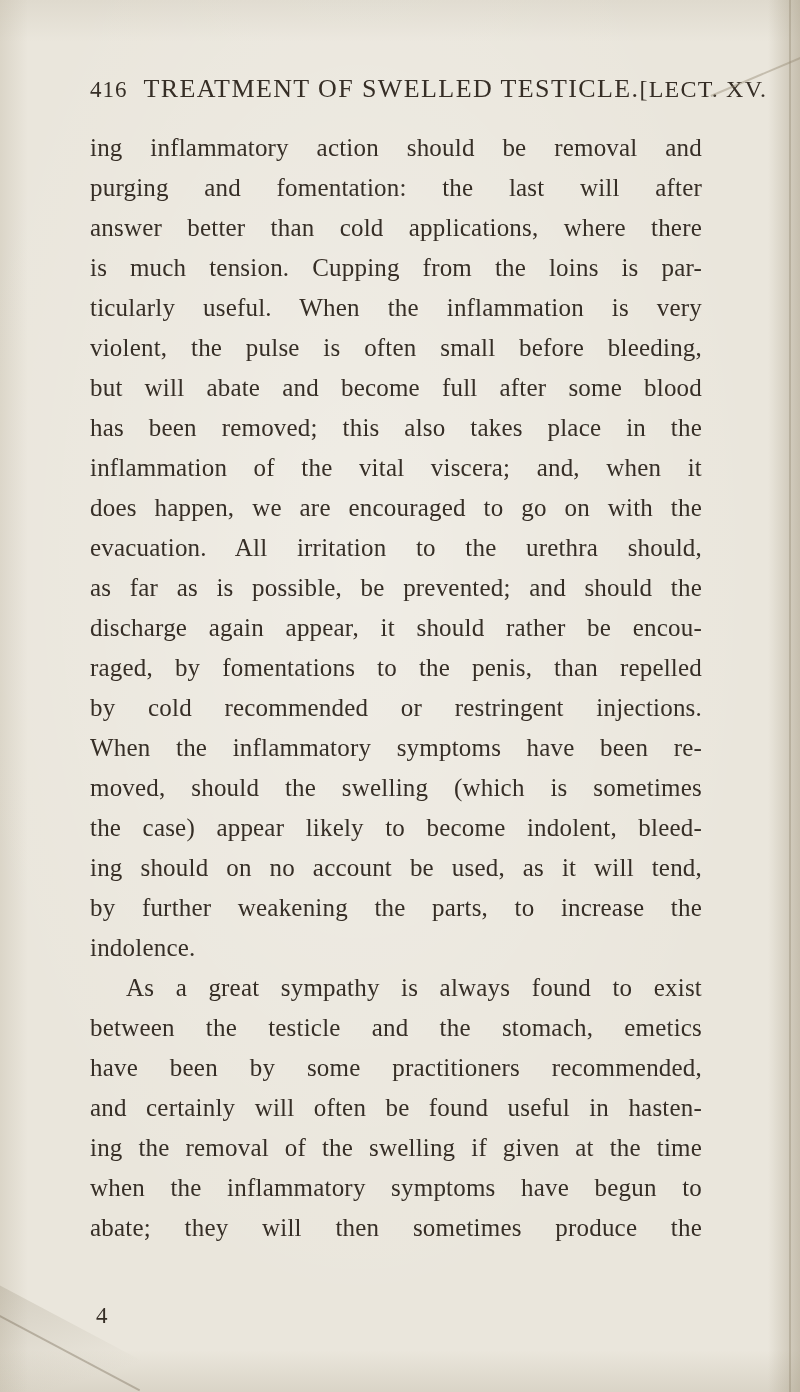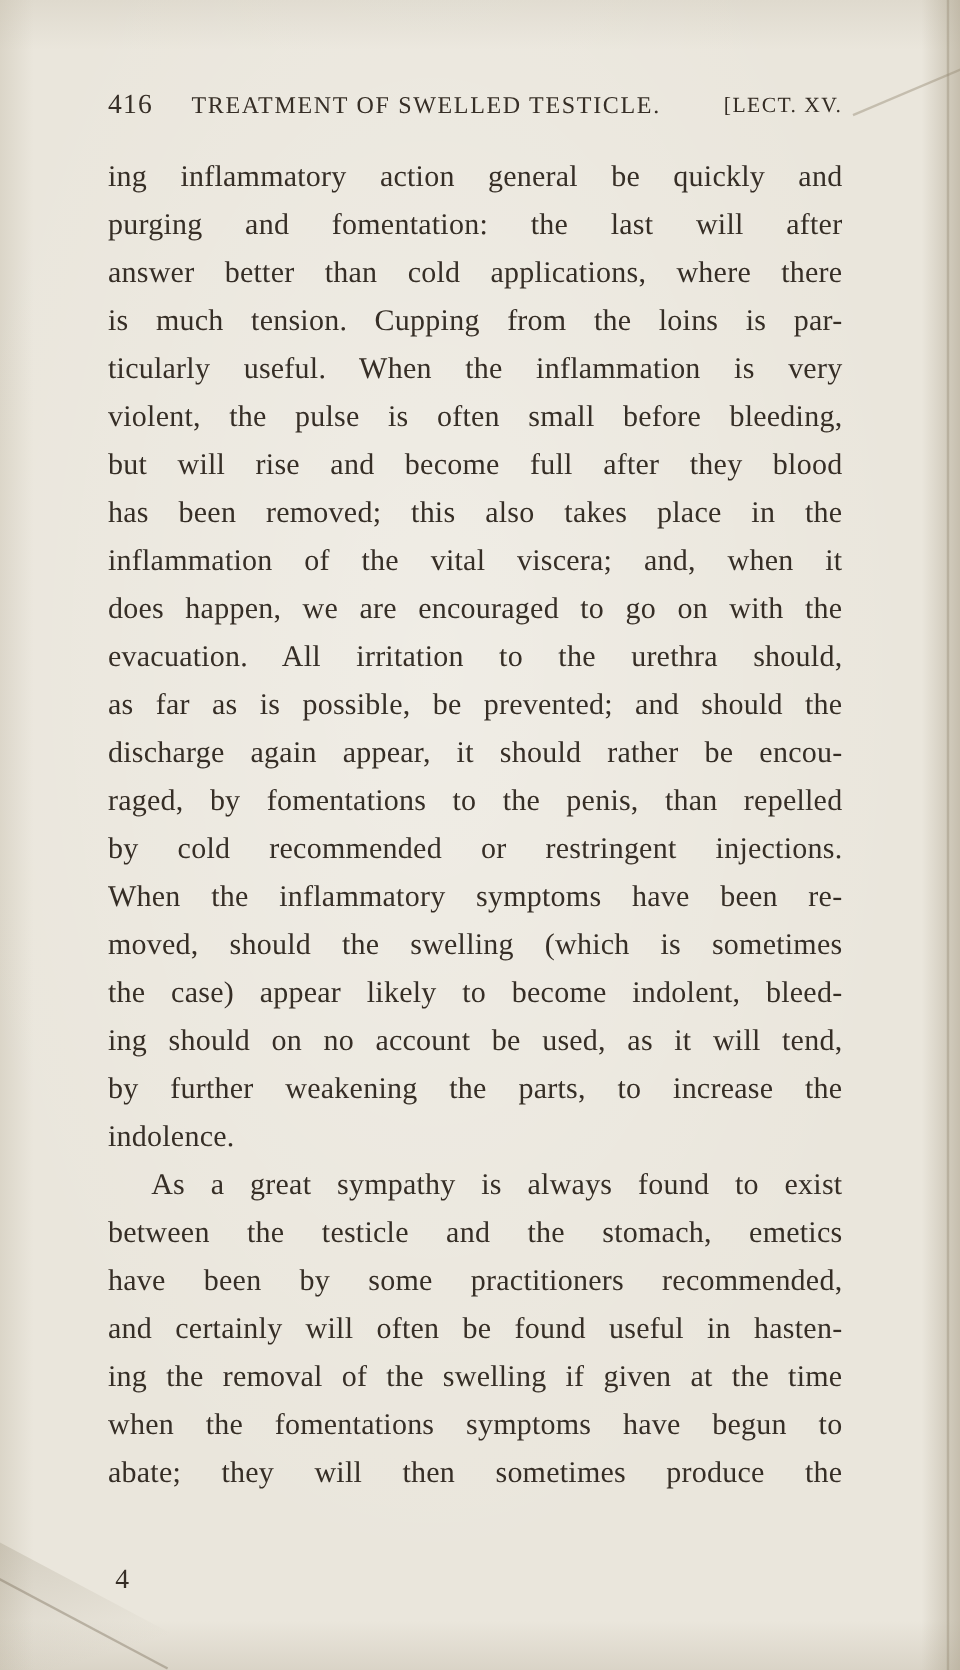--- a/index.html
+++ b/index.html
@@ -30,26 +30,25 @@
     align-items: center;
     white-space: nowrap;
   }
   .header-left { display: flex; align-items: baseline; }
   .page-number {
     font-size: 23px;
     letter-spacing: 1px;
     margin-right: 16px;
   }
   .running-title {
-    font-size: 20px;
+    font-size: 26px;
     letter-spacing: 1.4px;
-    margin-left: 16px;
   }
   .section-ref {
-    font-size: 18px;
+    font-size: 24px;
     letter-spacing: 1.2px;
   }
   .body-text {
     position: absolute;
     top: 128px;
     left: 90px;
     width: 612px;
     font-size: 25px;
   }
   .paragraph { margin: 0; }
@@ -105,27 +104,27 @@
   <div class="header">
     <div class="header-left">
       <span class="page-number">416</span>
       <span class="running-title">TREATMENT OF SWELLED TESTICLE.</span>
     </div>
     <span class="section-ref">[LECT. XV.</span>
   </div>
 
   <div class="body-text" id="body-text">
       <div class="paragraph">
-        <div class="line">ing inflammatory action general be quickly and</div>
+        <div class="line">ing inflammatory action should be removal and</div>
         <div class="line">purging and fomentation: the last will after</div>
         <div class="line">answer better than cold applications, where there</div>
         <div class="line">is much tension. Cupping from the loins is par-</div>
         <div class="line">ticularly useful. When the inflammation is very</div>
         <div class="line">violent, the pulse is often small before bleeding,</div>
-        <div class="line">but will rise and become full after they blood</div>
+        <div class="line">but will abate and become full after some blood</div>
         <div class="line">has been removed; this also takes place in the</div>
         <div class="line">inflammation of the vital viscera; and, when it</div>
         <div class="line">does happen, we are encouraged to go on with the</div>
         <div class="line">evacuation. All irritation to the urethra should,</div>
         <div class="line">as far as is possible, be prevented; and should the</div>
         <div class="line">discharge again appear, it should rather be encou-</div>
         <div class="line">raged, by fomentations to the penis, than repelled</div>
         <div class="line">by cold recommended or restringent injections.</div>
         <div class="line">When the inflammatory symptoms have been re-</div>
         <div class="line">moved, should the swelling (which is sometimes</div>
@@ -133,21 +132,21 @@
         <div class="line">ing should on no account be used, as it will tend,</div>
         <div class="line">by further weakening the parts, to increase the</div>
         <div class="line no-justify">indolence.</div>
       </div>
       <div class="paragraph">
         <div class="line indent">As a great sympathy is always found to exist</div>
         <div class="line">between the testicle and the stomach, emetics</div>
         <div class="line">have been by some practitioners recommended,</div>
         <div class="line">and certainly will often be found useful in hasten-</div>
         <div class="line">ing the removal of the swelling if given at the time</div>
-        <div class="line">when the fomentations symptoms have begun to</div>
+        <div class="line">when the inflammatory symptoms have begun to</div>
         <div class="line">abate; they will then sometimes produce the</div>
       </div>
     </div>
 
   <div class="signature">4</div>
 
   <div class="artifact artifact-right-line"></div>
   <div class="artifact artifact-corner-tr"></div>
   <div class="artifact artifact-corner-bl-shade"></div>
   <div class="artifact artifact-corner-bl"></div>

